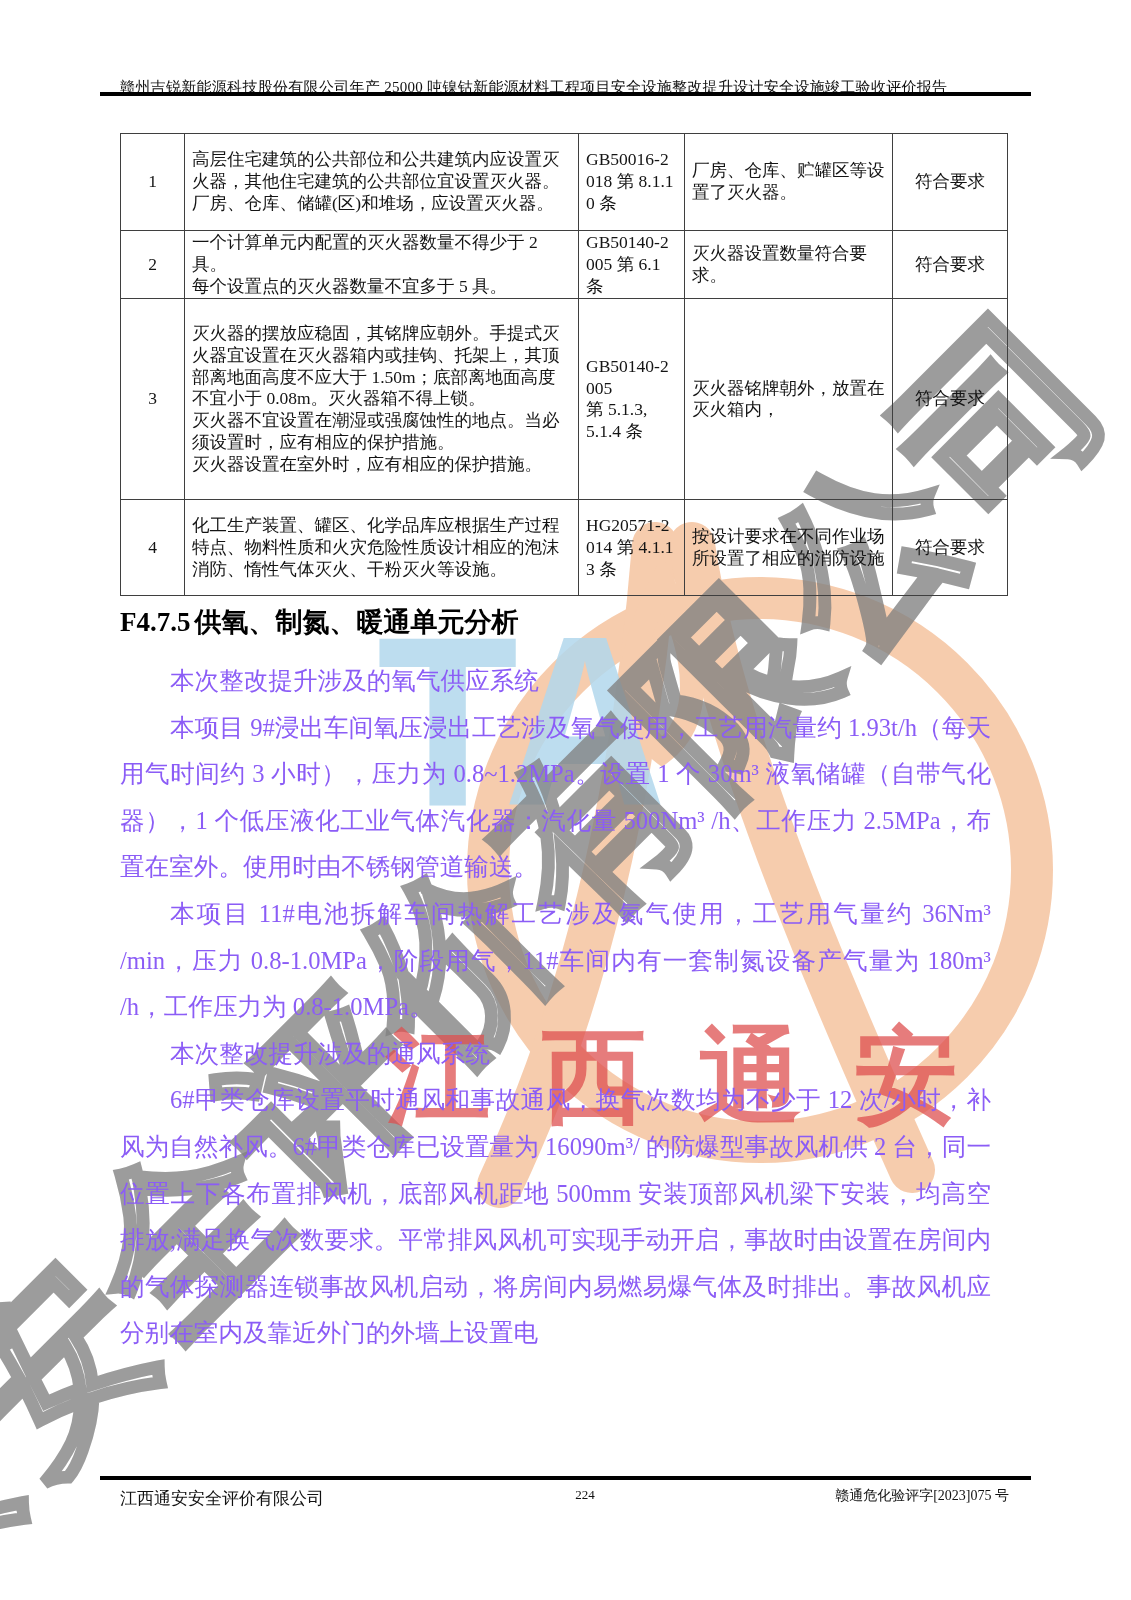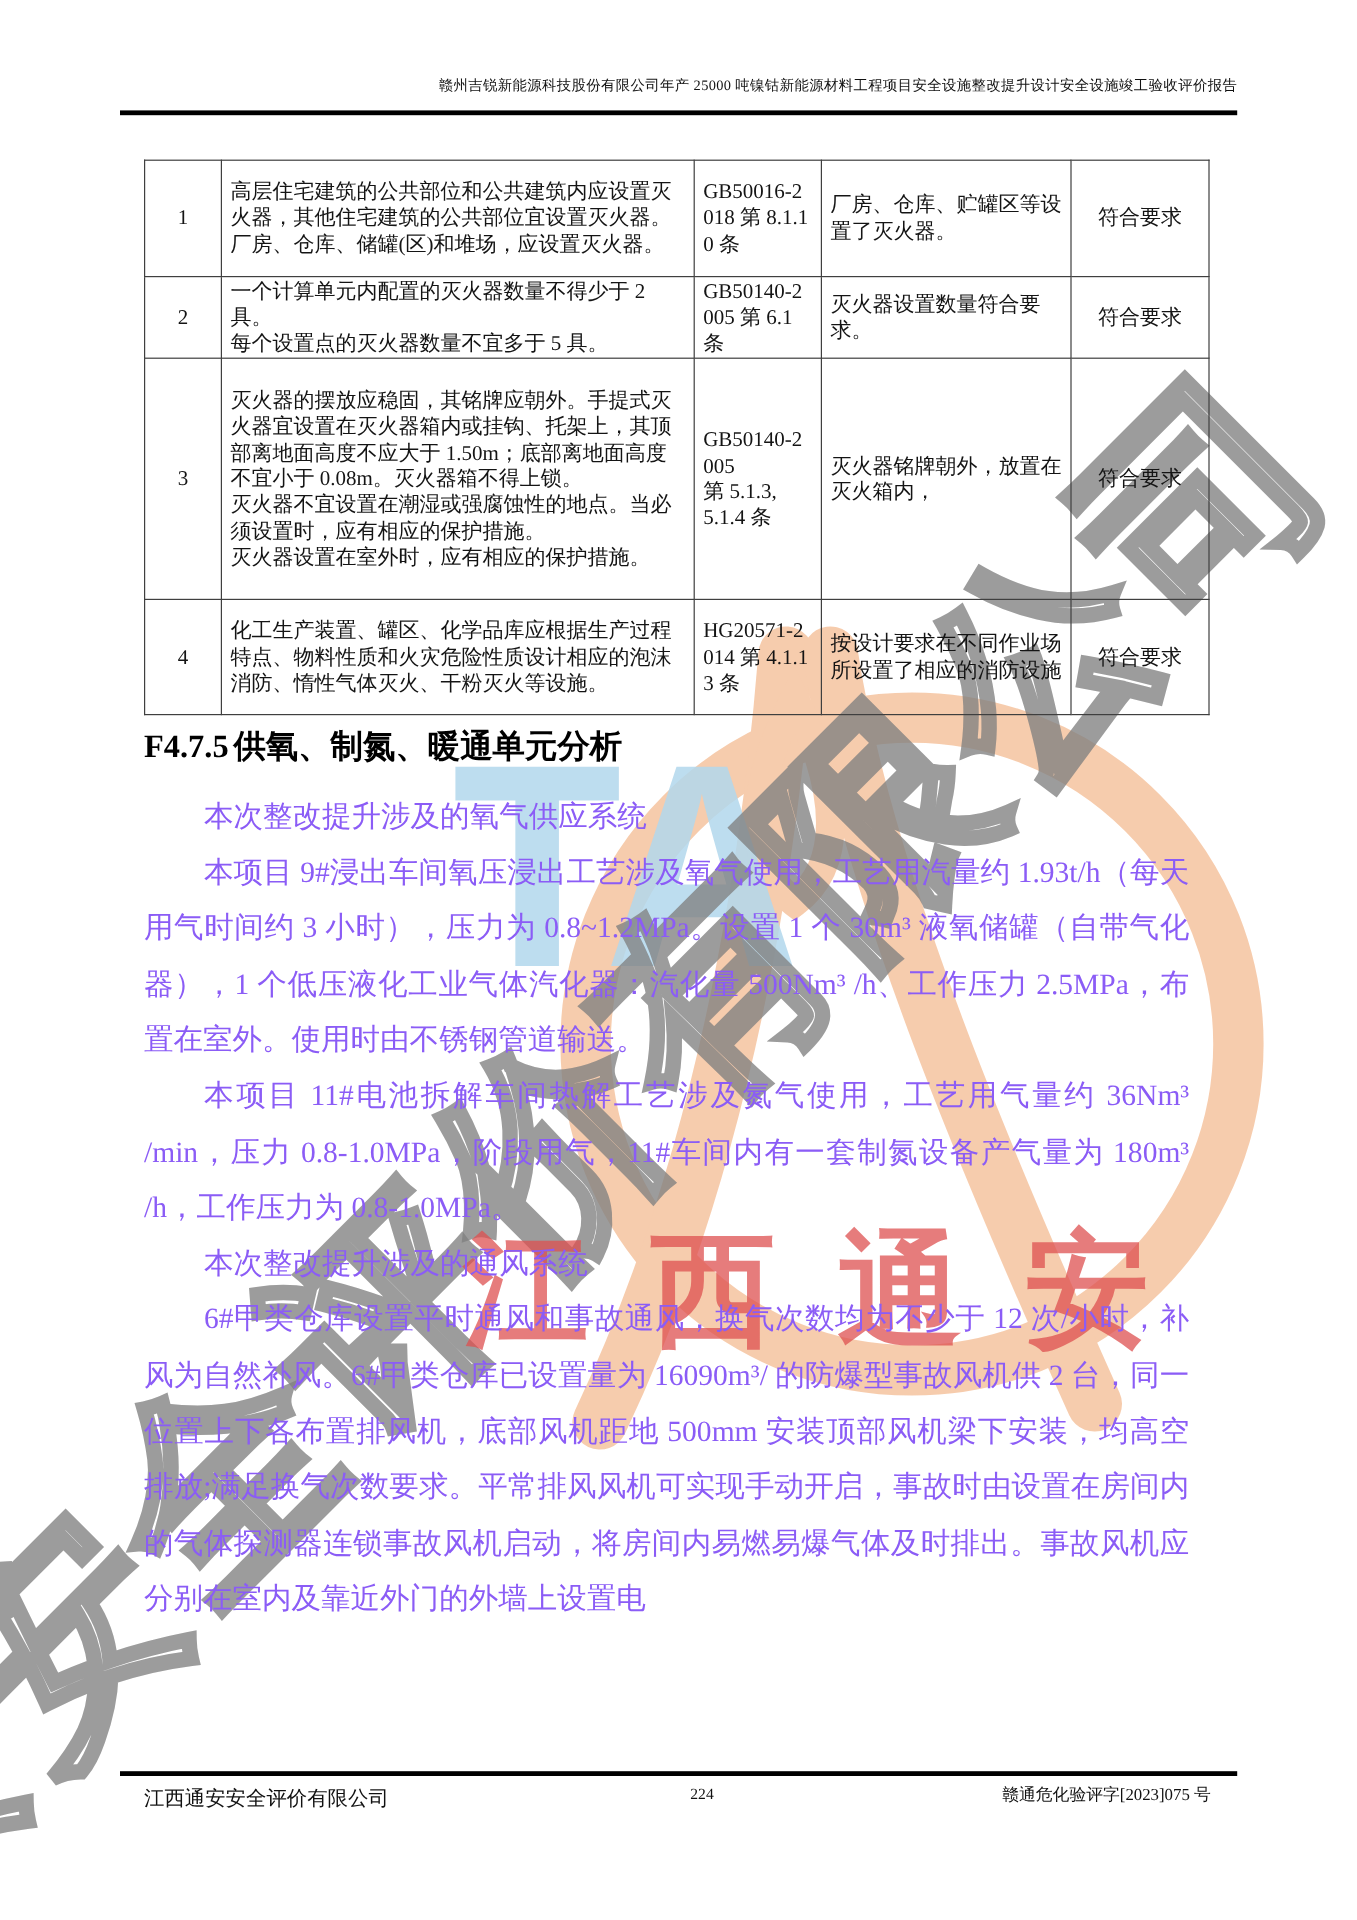--- a/index.html
+++ b/index.html
@@ -1,21 +1,21 @@
 <!DOCTYPE html>
 <html><head>
 <meta charset="utf-8">
 <style>
   html,body{margin:0;padding:0;background:#ffffff;}
   .page{position:relative;width:1131px;height:1600px;background:#ffffff;overflow:hidden;
         font-family:"Liberation Serif",serif;color:#111;}
 
   
-  .header-title{position:absolute;top:63px;left:120px;width:911px;font-size:12px;
-      letter-spacing:.3px;color:#111;z-index:10;white-space:nowrap;text-align:right;}
+  .header-title{position:absolute;top:78px;left:120px;width:911px;font-size:15px;
+      letter-spacing:.3px;color:#111;z-index:10;white-space:nowrap;}
   .header-rule{position:absolute;top:92px;left:100px;width:931px;height:3.5px;background:#000;z-index:10;}
 
   table.reg-table{position:absolute;top:133px;left:120px;width:887px;border-collapse:collapse;
       table-layout:fixed;z-index:10;}
   .reg-table td{border:1.4px solid #3f3f3f;padding:1px 7px;font-size:17.5px;line-height:21.8px;
       color:#141414;vertical-align:middle;background:transparent;}
   .reg-table tr:nth-child(1){height:97px;}
   .reg-table tr:nth-child(2){height:60px;}
   .reg-table tr:nth-child(3){height:201px;}
   .reg-table tr:nth-child(4){height:96px;}

